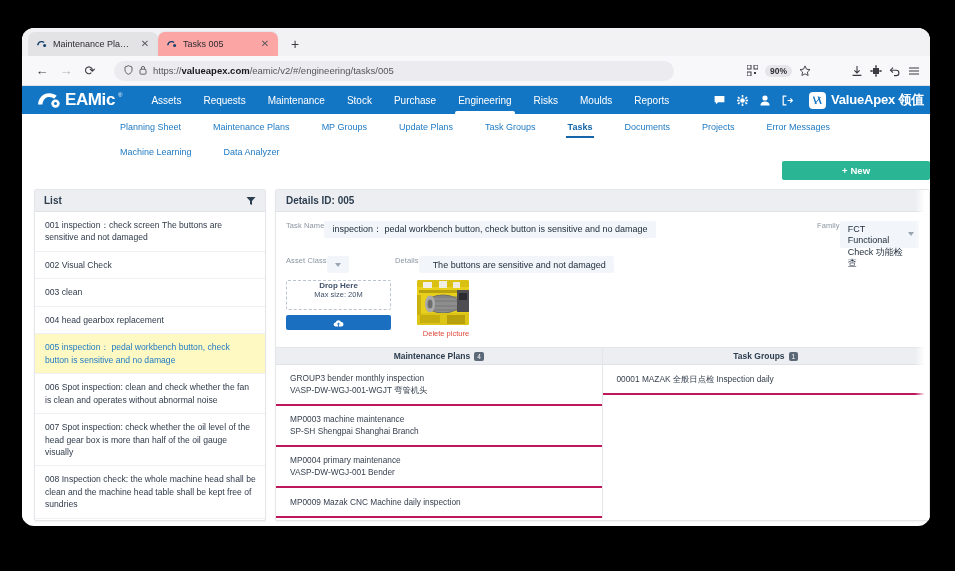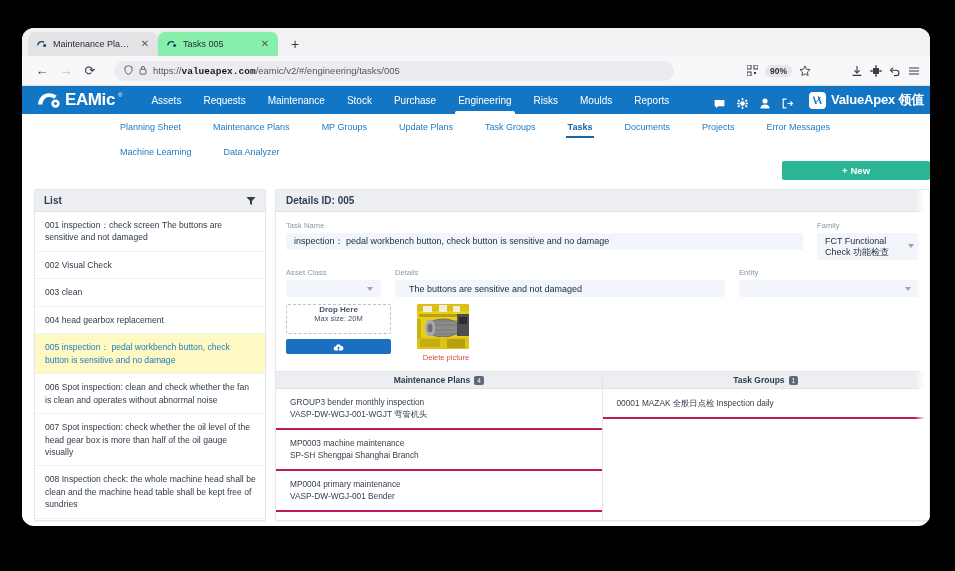--- a/index.html
+++ b/index.html
@@ -27,21 +27,21 @@
     height: 28px; background:#f2f2f4;
     display:flex; align-items:flex-end; padding-left:6px; position:relative;
   }
   .tab {
     height: 24px; display:flex; align-items:center; gap:6px;
     padding: 0 7px 0 8px; border-radius: 7px 7px 0 0;
     font-size: 9.5px; color:#2c2c32; white-space:nowrap;
     min-width: 120px; max-width: 130px; position:relative;
   }
   .tab.inactive { background:#e3e3e6; }
-  .tab.active { background:#86efac; box-shadow: 0 -1px 2px rgba(0,0,0,.06); }
+  .tab.active { background:#fca5a5; box-shadow: 0 -1px 2px rgba(0,0,0,.06); }
   .tab-fav {
     width: 11px; height: 10px; flex:0 0 auto; position:relative;
   }
   .tab-fav svg { display:block; }
   .tab-title { flex:1 1 auto; overflow:hidden; text-overflow:ellipsis; font-size:9px; }
   .tab-close {
     width:12px; height:12px; flex:0 0 auto; display:flex; align-items:center;
     justify-content:center; font-size:10px; color:#5a5a60; line-height:1;
   }
   .newtab {
@@ -60,21 +60,21 @@
     width: 24px; height:24px; display:flex; align-items:center; justify-content:center;
     color:#3a3a40; font-size:13px;
   }
   .navbtn.dim { color:#b4b4ba; }
   .urlbar {
     flex:1 1 auto; height:20px; background:#ececf0; border-radius:11px;
     display:flex; align-items:center; gap:6px; padding:0 10px;
     margin: 0 10px 0 12px; font-size:9.5px; color:#55555c;
     max-width: 560px;
   }
-  .urlbar .u-dom { color:#17171c; font-weight:bold;font-family:Liberation Mono, monospace; }
+  .urlbar .u-dom { color:#17171c; font-weight:bold; }
   .url-right {
     display:flex; align-items:center; gap:7px; margin-left:auto; padding-right:2px;
   }
   .zoomchip {
     background:#e6e6ea; border-radius:8px; font-size:8.5px; padding:1px 5px;
     color:#2f2f35; font-weight:bold;text-align:center;
   }
   .tb-icon { color:#3a3a40; display:flex; align-items:center; }
 
   
@@ -92,21 +92,21 @@
   .mainnav { display:flex; align-items:stretch; height:28px; margin-left:18px; }
   .mainnav a {
     color:#ffffff; font-size:10px; padding:0 11px; display:flex; align-items:center;
     position:relative; white-space:nowrap;
   }
   .mainnav a.active::after {
     content:""; position:absolute; left:8px; right:8px; bottom:0; height:3px;
     background:#fff; border-radius:2px 2px 0 0;
   }
   .appbar-right {
-    margin-left:auto; display:flex; align-items:flex-end; gap:12px; padding-right:6px;
+    margin-left:auto; display:flex; align-items:center; gap:12px; padding-right:6px;
   }
   .appbar-right .ic { color:#fff; display:flex; align-items:center; }
   .va-logo { display:flex; align-items:center; gap:5px; margin-left:4px; }
   .va-badge {
     width:17px; height:17px; border-radius:4px; background:#fff;
     display:flex; align-items:center; justify-content:center;
   }
   .va-text { color:#fff; font-size:13px; font-weight:bold; letter-spacing:-0.2px; }
 
   
@@ -157,21 +157,21 @@
 
   
   .details-panel { flex:1 1 auto; overflow:hidden; position:relative; }
   .det-head {
     height:22px; background:#eceef1; display:flex; align-items:center;
     padding:0 10px; border-bottom:1px solid #e0e2e6;
   }
   .det-head .title { font-size:10px; font-weight:bold; color:#2c3e50; }
   .det-body { padding: 9px 10px 0 10px; }
   .frow { display:flex; gap:14px; }
-  .field { display:flex; flex-direction:column; }
+  .field { display:flex; flex-direction:row; }
   .flabel { font-size:7.5px; color:#8b95a3; margin-bottom:3px; letter-spacing:.1px; }
   .finput {
     background:#f2f5f9; border:none; border-radius:2px; height:17px;
     display:flex; align-items:center; padding:0 8px; font-size:9px; color:#22303f;
   }
   .finput.tall { height:27px; line-height:1.25; display:block; padding-top:3px; }
   .fselect {
     background:#f2f5f9; border-radius:2px; height:17px; display:flex;
     align-items:center; padding:0 8px; font-size:9px; color:#22303f;
     position:relative;
@@ -465,27 +465,20 @@
             <div class="field" style="width:95px; flex:0 0 95px;">
               <span class="flabel">Asset Class</span>
               <div class="fselect">
                 <span></span>
                 <span class="caret"></span>
               </div>
             </div>
             <div class="field" style="width:330px; flex:0 0 330px;">
               <span class="flabel">Details</span>
               <div class="finput" style="padding-left:14px;">The buttons are sensitive and not damaged</div>
-            </div>
-            <div class="field" style="flex:1 1 auto;">
-              <span class="flabel">Entity</span>
-              <div class="fselect">
-                <span></span>
-                <span class="caret"></span>
-              </div>
             </div>
           </div>
 
           <div class="frow" style="margin-top:7px;">
             <div class="upload-col">
               <div class="dropzone">
                 <span class="dz-1">Drop Here</span>
                 <span class="dz-2">Max size: 20M</span>
               </div>
               <div class="upload-btn">

